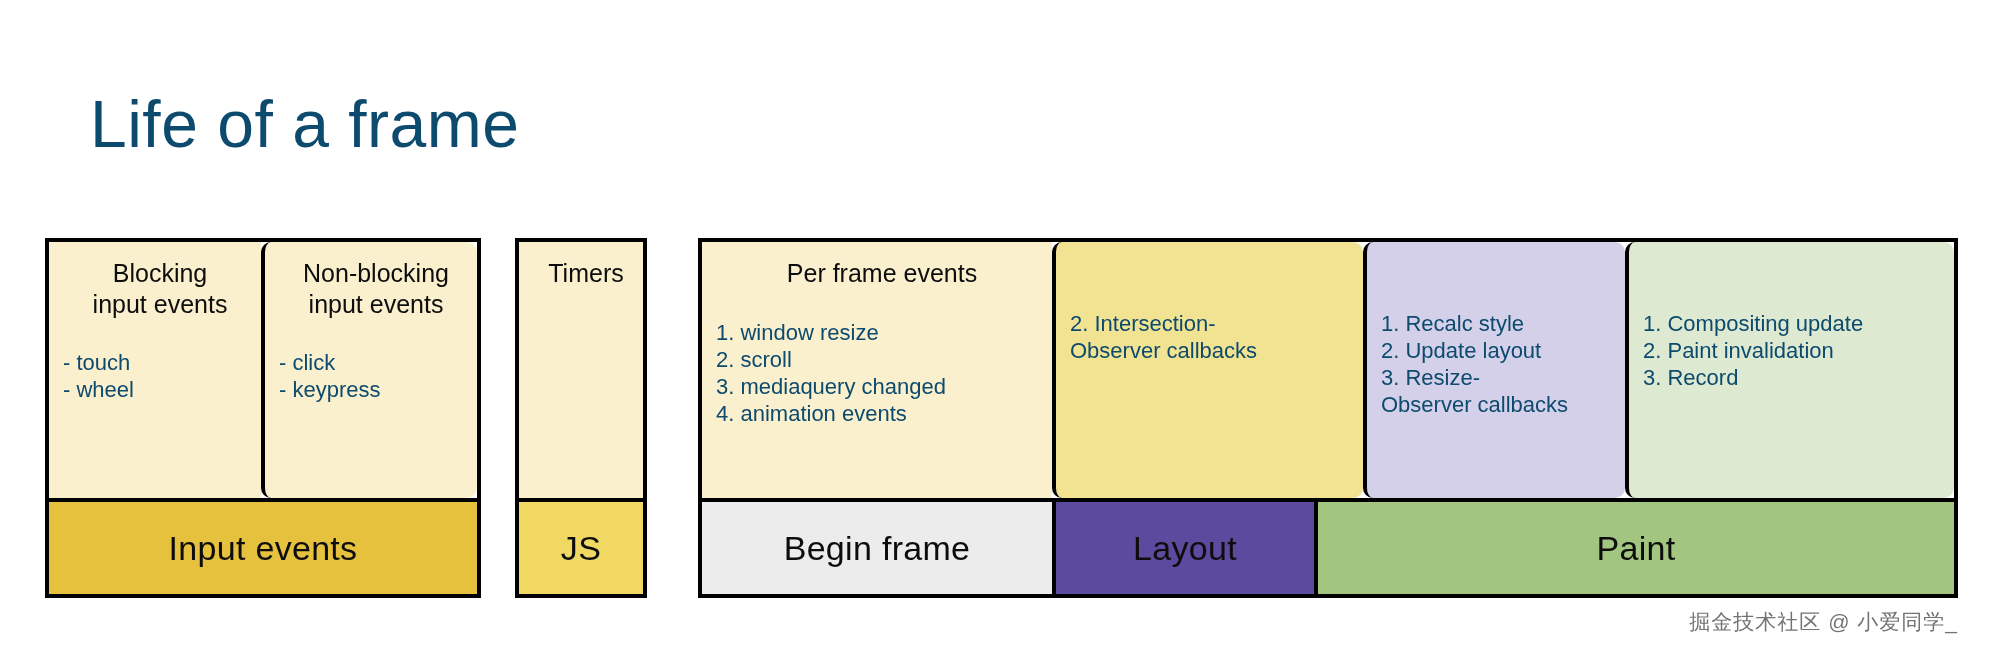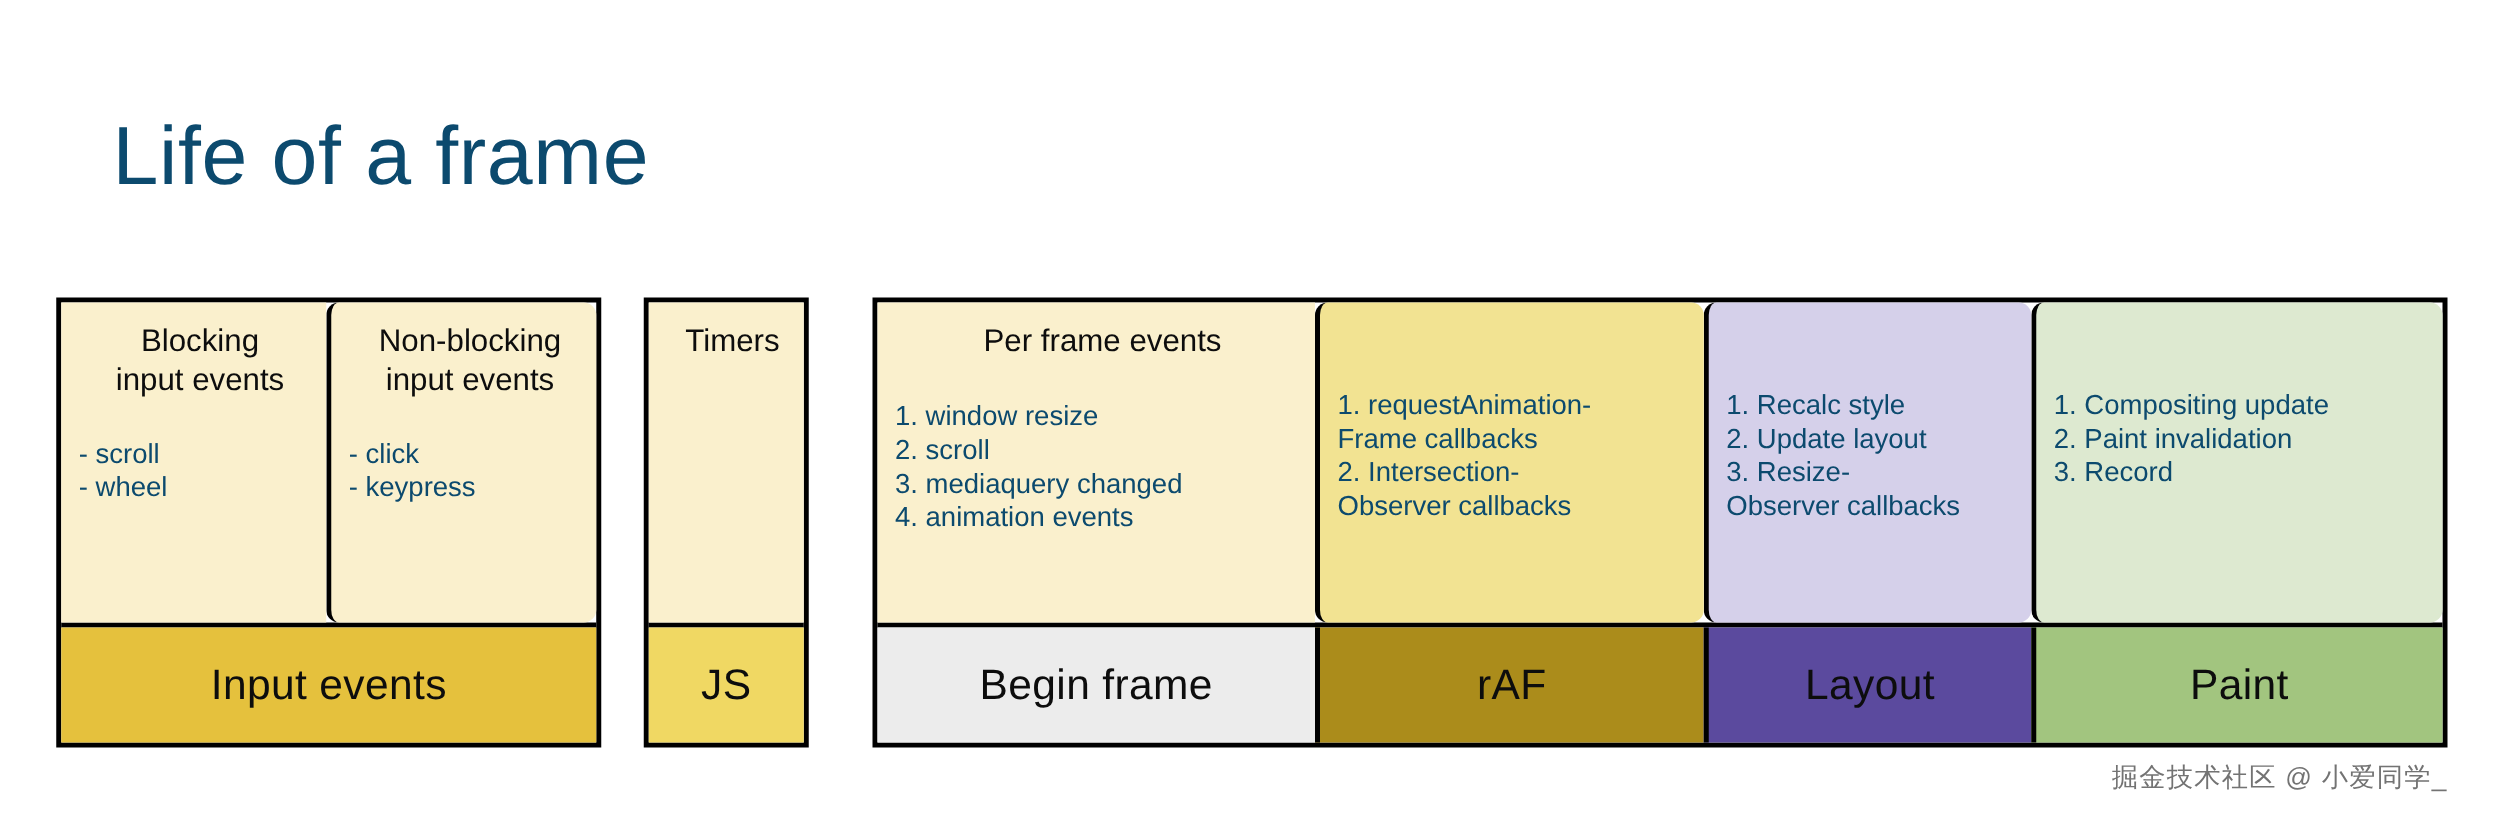--- a/index.html
+++ b/index.html
@@ -139,21 +139,21 @@
 <h1 id="page-title">Life of a frame</h1>
 
 <div id="diagram">
 
   <div class="group" id="group-input">
     <div class="group-top">
       <div class="panel col-blocking" style="background-color: rgb(250, 240, 205);">
         <div class="panel-heading">Blocking
 input events</div>
         <ul class="panel-list spaced-top">
-          <li>- scroll</li>
+          <li>- touch</li>
           <li>- wheel</li>
         </ul>
       </div>
       <div class="panel col-nonblocking" style="background-color: rgb(250, 240, 205);">
         <div class="panel-heading">Non-blocking
 input events</div>
         <ul class="panel-list spaced-top">
           <li>- click</li>
           <li>- keypress</li>
         </ul>
@@ -183,22 +183,20 @@
         <ul class="panel-list spaced-top">
           <li>1. window resize</li>
           <li>2. scroll</li>
           <li>3. mediaquery changed</li>
           <li>4. animation events</li>
         </ul>
       </div>
 
       <div class="panel col-raf" style="background-color: rgb(242, 227, 146);">
         <ul class="panel-list" style="margin-top:58px;">
-          <li>1. requestAnimation-
-Frame callbacks</li>
           <li>2. Intersection-
 Observer callbacks</li>
         </ul>
       </div>
 
       <div class="panel col-layout" style="background-color: rgb(213, 208, 234);">
         <ul class="panel-list" style="margin-top:58px;">
           <li>1. Recalc style</li>
           <li>2. Update layout</li>
           <li>3. Resize-
@@ -211,21 +209,20 @@
           <li>1. Compositing update</li>
           <li>2. Paint invalidation</li>
           <li>3. Record</li>
         </ul>
       </div>
 
     </div>
 
     <div class="group-bottom">
       <div class="bar col-beginframe" style="background-color: rgb(236, 236, 236);">Begin frame</div>
-      <div class="bar col-raf" style="background-color: rgb(171, 140, 27);">rAF</div>
       <div class="bar col-layout" style="background-color: rgb(91, 74, 158);">Layout</div>
       <div class="bar col-paint" style="background-color: rgb(162, 197, 127);">Paint</div>
     </div>
   </div>
 
 </div>
 
 <div id="watermark">掘金技术社区 @ 小爱同学_</div>
 
 </body></html>

